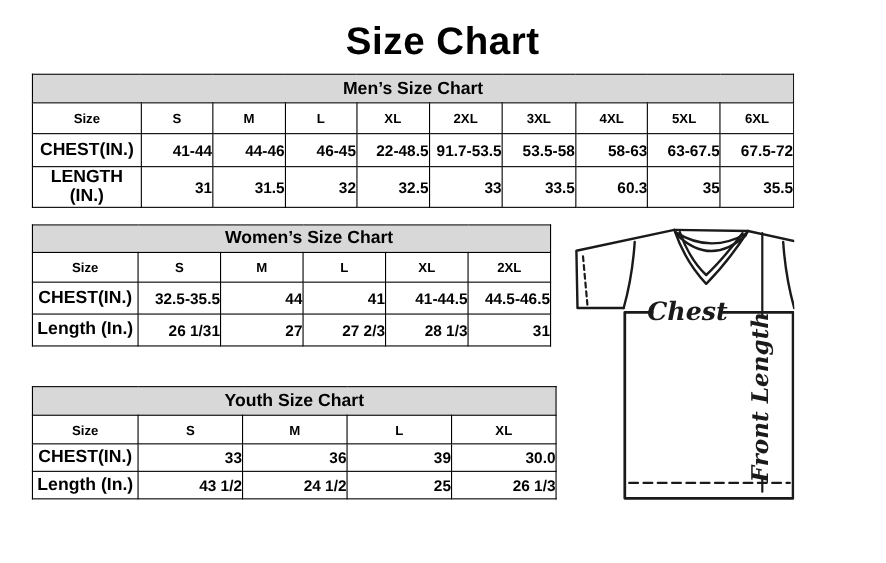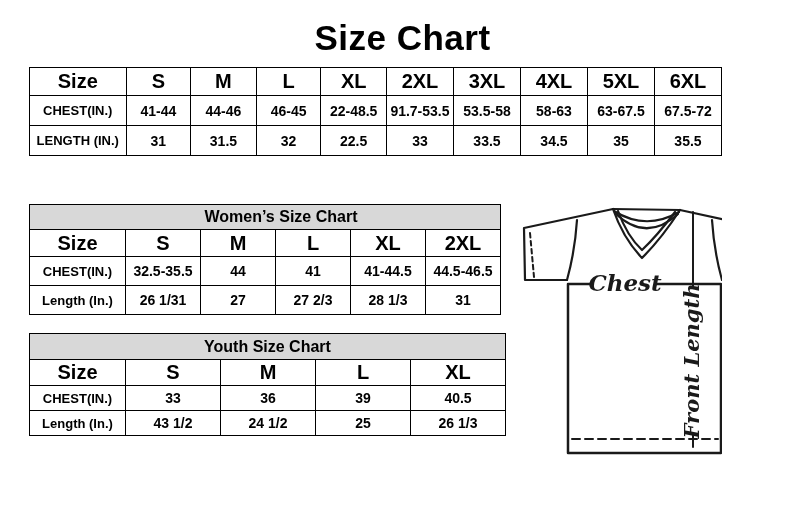--- a/index.html
+++ b/index.html
@@ -12,34 +12,34 @@
   .title {
     position: absolute; top: 18px; left: 0; width: 805px; margin: 0;
     text-align: center; font-size: 35px; font-weight: bold; letter-spacing: 0.5px;
   }
   table.sizes { position: absolute; border-collapse: collapse; table-layout: fixed; }
   table.sizes th, table.sizes td {
     border: 1.8px solid #000; font-weight: bold; text-align: center;
     vertical-align: middle; padding: 0; overflow: hidden;
   }
   .t-title { background: #d8d8d8; font-size: 16px; height: 26px; }
-  .t-cols th { font-size: 20px; height: 28px; }
-  .row-label { font-size: 13px; }
-  table.sizes td { font-size: 14px; }
+  .t-cols th { font-size: 12px; height: 28px; }
+  .row-label { font-size: 16px; }
+  table.sizes td { font-size: 14px; text-align: right; }
 
   #t0 { left: 29px; top: 67px; }
   #t0 col.c-label { width: 101px; } #t0 col.c-data { width: 72px; }
   #t0 .t-row th, #t0 .t-row td { height: 30px; }
 
   #t1 { left: 29px; top: 204px; }
   #t1 col.c-label { width: 96px; } #t1 col.c-data { width: 75px; }
   #t1 .t-title { height: 25px; padding-left: 32px; } #t1 .t-cols th { height: 27px; }
   #t1 .t-row th, #t1 .t-row td { height: 29px; }
 
-  #t2 { left: 29px; top: 333px; }
+  #t2 { left: 29px; top: 351px; }
   #t2 col.c-label { width: 96px; } #t2 col.c-data { width: 95px; }
   #t2 .t-title { height: 26px; } #t2 .t-cols th { height: 26px; }
   #t2 .t-row th, #t2 .t-row td { height: 25px; }
 
   .disclaimer { position: absolute; left: 33px; top: 445px; }
   .dline {
     white-space: nowrap; font-size: 15px; line-height: 23px;
     transform: scaleX(0.76); transform-origin: 0 50%;
   }
   .tshirt { position: absolute; left: 511px; top: 196px; }
@@ -63,20 +63,23 @@
         <col class="c-data">
         <col class="c-data">
         <col class="c-data">
         <col class="c-data">
         <col class="c-data">
         <col class="c-data">
         <col class="c-data">
         <col class="c-data">
       </colgroup>
       <tbody>
+        <tr>
+          <th class="t-title" colspan="10">Men’s Size Chart</th>
+        </tr>
         <tr class="t-cols">
           <th class="row-label">Size</th>
           <th class="col-head">S</th>
           <th class="col-head">M</th>
           <th class="col-head">L</th>
           <th class="col-head">XL</th>
           <th class="col-head">2XL</th>
           <th class="col-head">3XL</th>
           <th class="col-head">4XL</th>
           <th class="col-head">5XL</th>
@@ -92,24 +95,24 @@
           <td>53.5-58</td>
           <td>58-63</td>
           <td>63-67.5</td>
           <td>67.5-72</td>
         </tr>
         <tr class="t-row">
           <th class="row-label">LENGTH (IN.)</th>
           <td>31</td>
           <td>31.5</td>
           <td>32</td>
-          <td>22.5</td>
+          <td>32.5</td>
           <td>33</td>
           <td>33.5</td>
-          <td>34.5</td>
+          <td>60.3</td>
           <td>35</td>
           <td>35.5</td>
         </tr>
       </tbody>
     </table>
   <table class="sizes" id="t1">
       <colgroup>
         <col class="c-label">
         <col class="c-data">
         <col class="c-data">
@@ -164,21 +167,21 @@
           <th class="col-head">S</th>
           <th class="col-head">M</th>
           <th class="col-head">L</th>
           <th class="col-head">XL</th>
         </tr>
         <tr class="t-row">
           <th class="row-label">CHEST(IN.)</th>
           <td>33</td>
           <td>36</td>
           <td>39</td>
-          <td>40.5</td>
+          <td>30.0</td>
         </tr>
         <tr class="t-row">
           <th class="row-label">Length (In.)</th>
           <td>43 1/2</td>
           <td>24 1/2</td>
           <td>25</td>
           <td>26 1/3</td>
         </tr>
       </tbody>
     </table>

